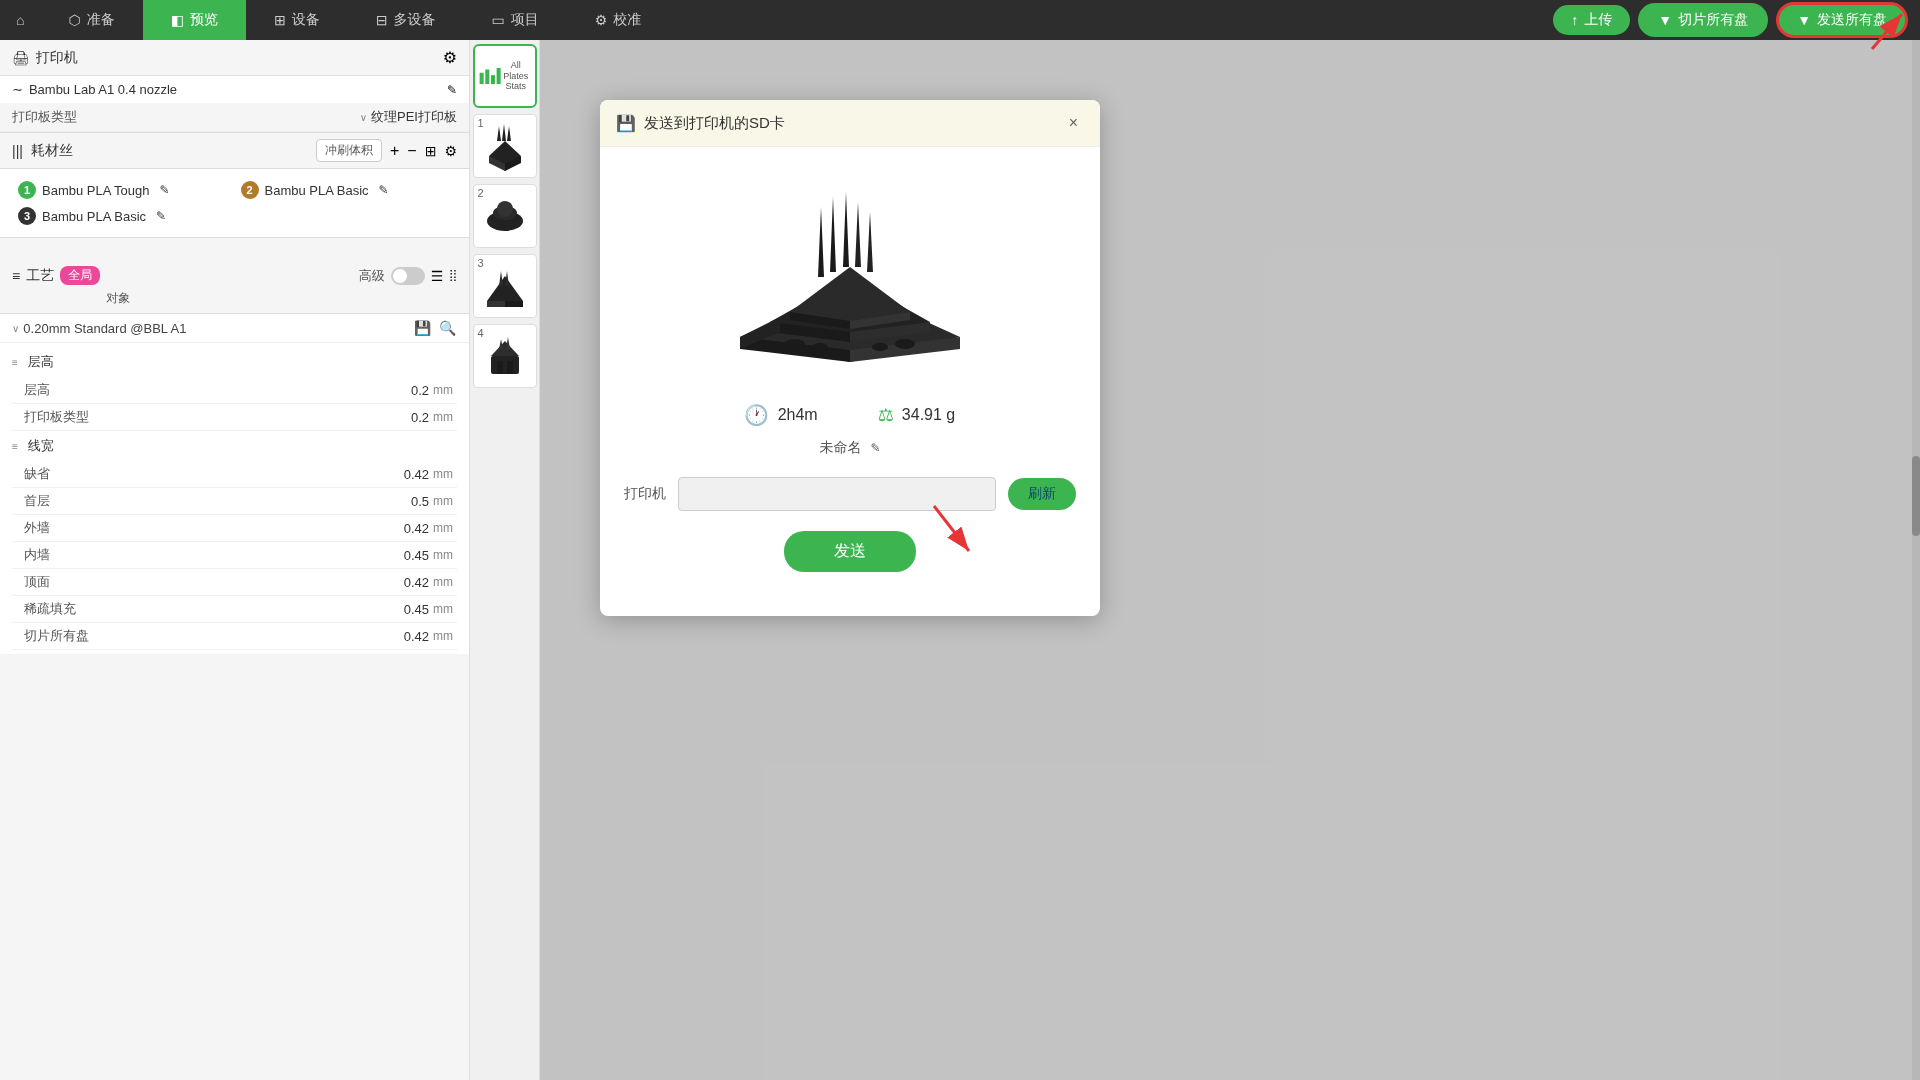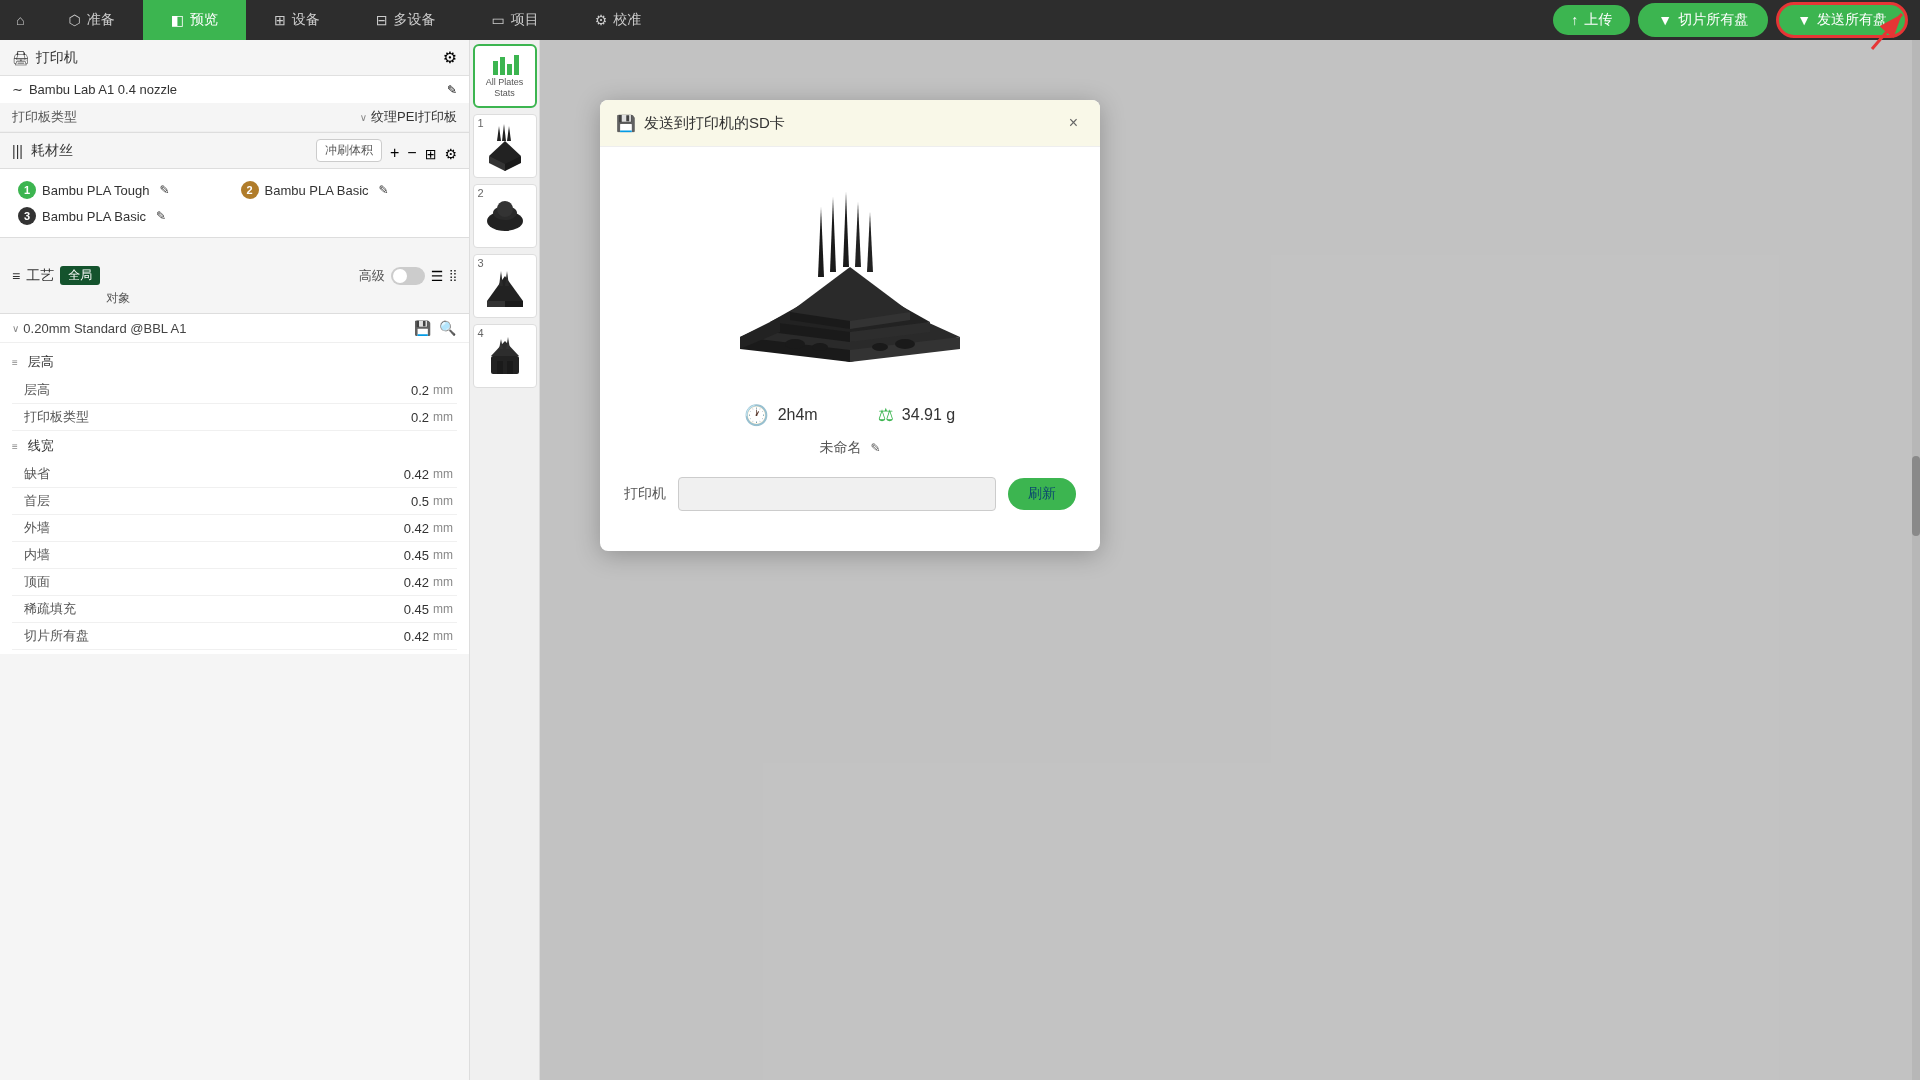--- a/index.html
+++ b/index.html
@@ -167,21 +167,21 @@
       background: #fff;
       border: 1px solid #ccc;
       border-radius: 4px;
       padding: 2px 8px;
       font-size: 12px;
       cursor: pointer;
       color: #555;
     }
     .filament-actions {
       display: flex;
-      align-items: flex-end;
+      align-items: center;
       gap: 8px;
     }
     .filament-grid {
       display: grid;
       grid-template-columns: 1fr 1fr;
       gap: 0;
       padding: 8px 12px;
       background: #fff;
     }
     .filament-item {
@@ -216,23 +216,23 @@
       background: #f5f5f5;
     }
     .process-title {
       font-size: 14px;
       color: #333;
       display: flex;
       align-items: center;
       gap: 6px;
     }
     .badge-green {
-      background: #14532d;
+      background: #ec4899;
       color: #fff;
-      border-radius: 3px;
+      border-radius: 8px;
       padding: 1px 8px;
       font-size: 12px;
     }
     .toggle-switch {
       width: 34px;
       height: 18px;
       background: #ccc;
       border-radius: 9px;
       position: relative;
       cursor: pointer;
@@ -769,21 +769,21 @@
         <span class="setting-value">0.42</span>
         <span class="setting-unit">mm</span>
       </div>
     </div>
   </div>
 </div>
 
 <div class="plates-panel">
 
   <div class="plate-all-stats">
-    <div style="display:flex;flex-direction:column;align-items:center;">
+    <div style="display:flex;flex-direction:row;align-items:center;">
       <svg width="28" height="24" viewBox="0 0 28 24">
         <rect x="2" y="8" width="5" height="14" fill="#3cb550"></rect>
         <rect x="9" y="4" width="5" height="18" fill="#3cb550"></rect>
         <rect x="16" y="11" width="5" height="11" fill="#3cb550"></rect>
         <rect x="23" y="2" width="5" height="20" fill="#3cb550"></rect>
       </svg>
       <div class="plate-all-label">All Plates<br>Stats</div>
     </div>
   </div>
 
@@ -895,16 +895,30 @@
           <span>未命名</span>
           <span class="icon-edit">✎</span>
         </div>
 
         <div class="printer-row">
           <span class="printer-label">打印机</span>
           <input class="printer-input" type="text" value="" placeholder="" style="">
           <button class="btn-refresh">刷新</button>
         </div>
 
+        <div class="dialog-footer">
+
+          <div class="red-arrow-dialog">
+            <svg width="80" height="60" viewBox="0 0 80 60">
+              <defs>
+                <marker id="arrowhead2" markerWidth="8" markerHeight="6" refX="8" refY="3" orient="auto">
+                  <polygon points="0 0, 8 3, 0 6" fill="#e63535"></polygon>
+                </marker>
+              </defs>
+              <path d="M 20 5 L 55 50" stroke="#e63535" stroke-width="3" fill="none" marker-end="url(#arrowhead2)"></path>
+            </svg>
+          </div>
+          <button class="btn-send">发送</button>
+        </div>
       </div>
     </div>
   </div>
 </div>
 
 </body></html>

